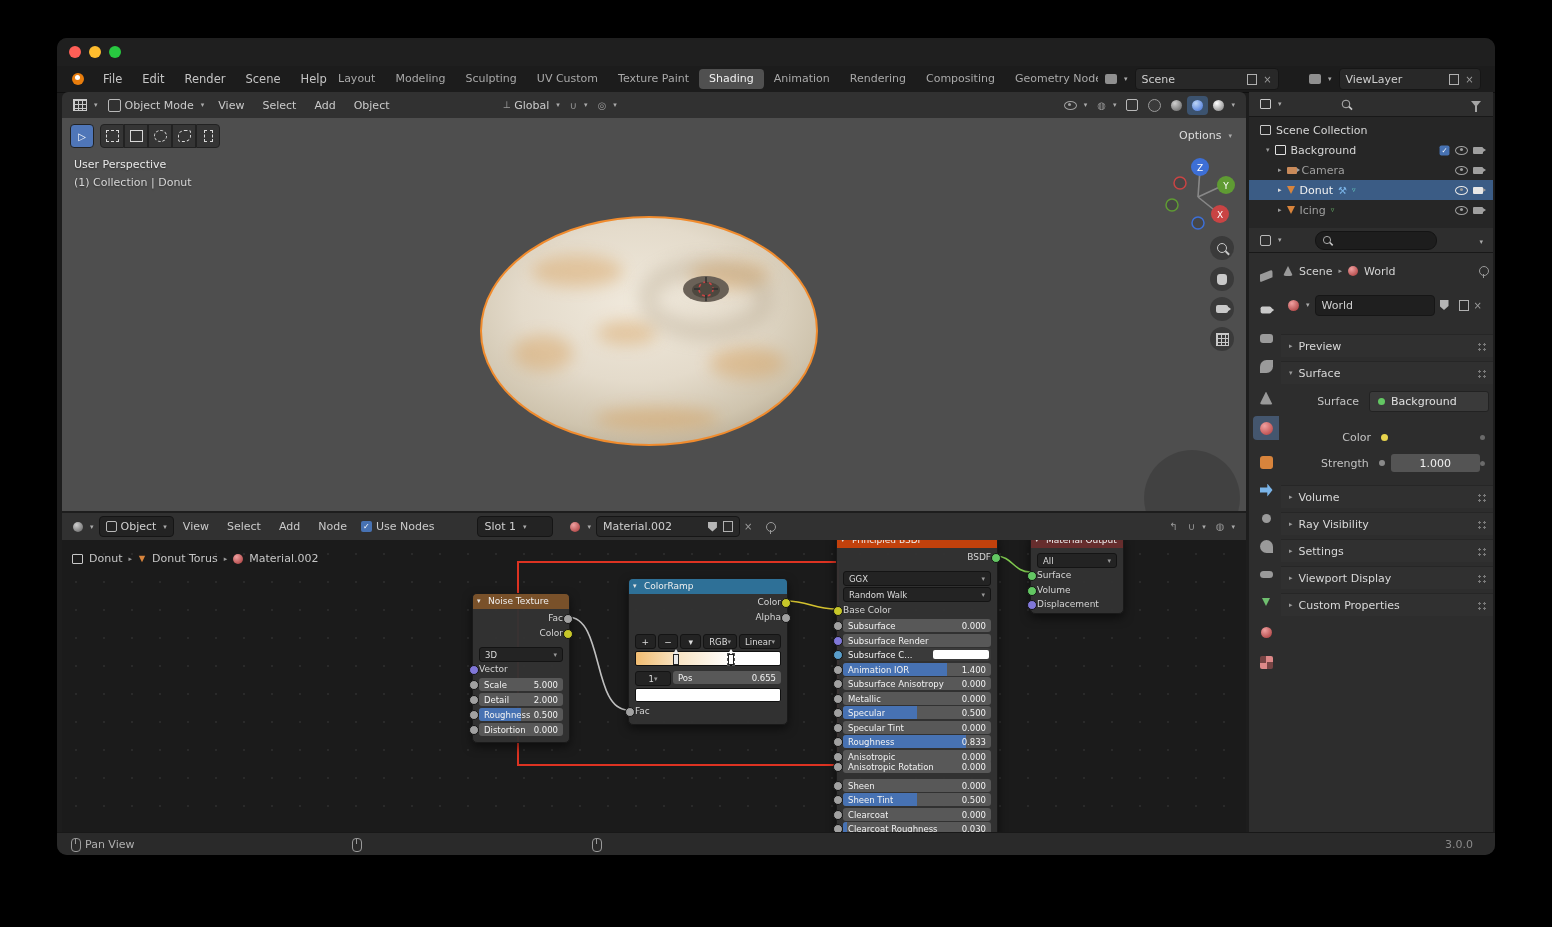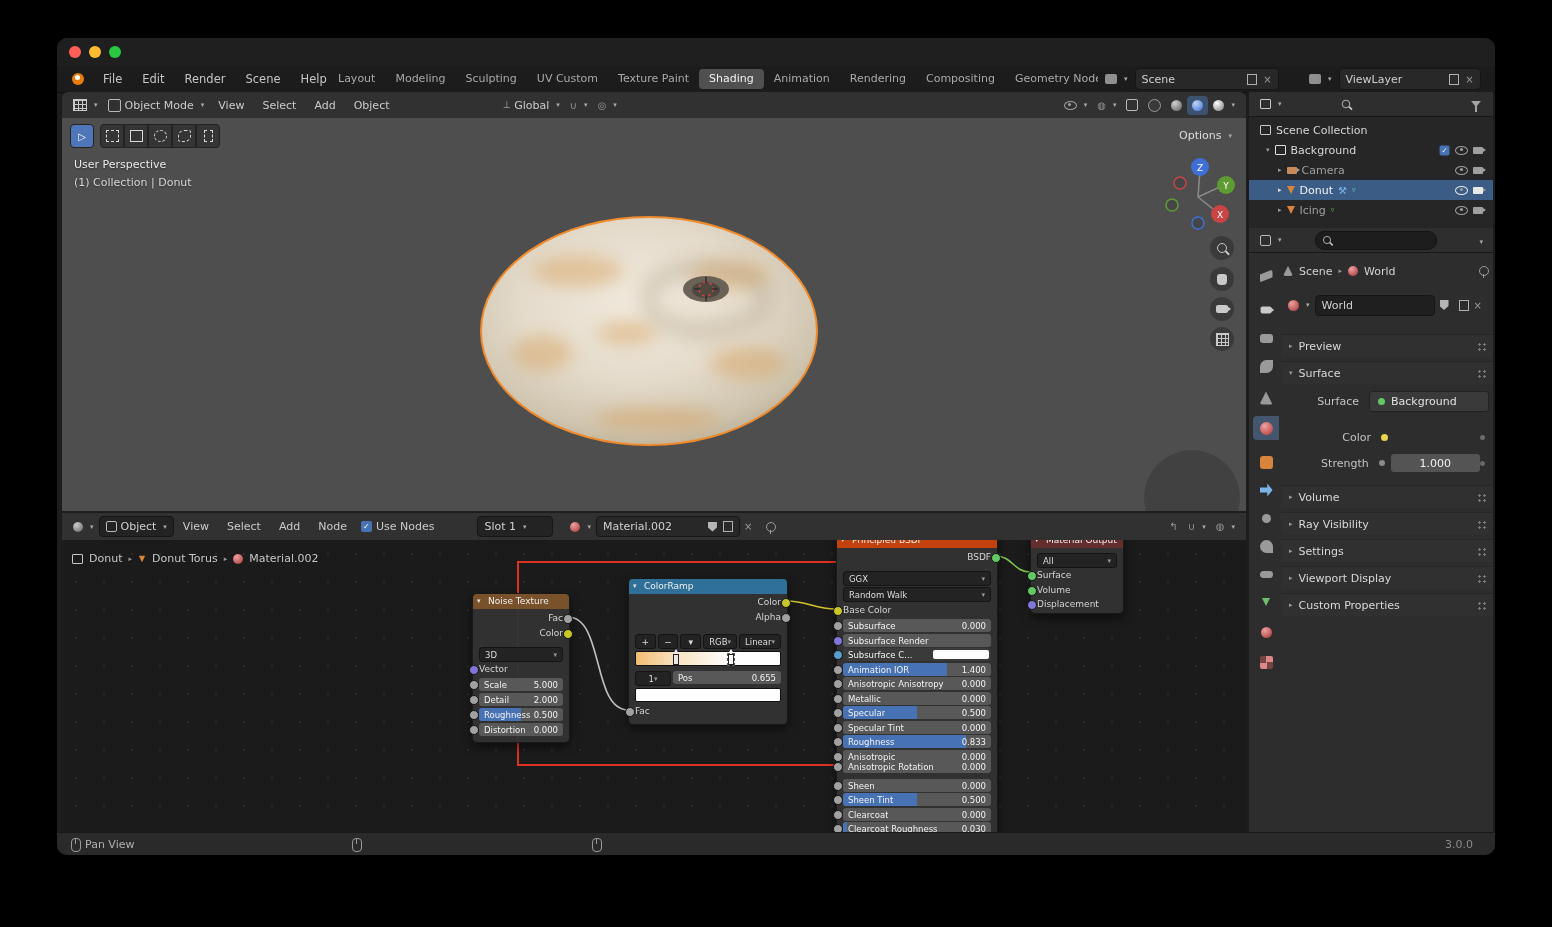--- a/index.html
+++ b/index.html
@@ -523,21 +523,21 @@
           <div class="slider">
             <i class="fill" style="width: 70%;"></i>
             <span>Animation IOR</span>
             <span>1.400</span>
           </div>
         </div>
       <div class="nrow" style="top:144px">
           <span class="sock in s-gray"></span>
           <div class="slider">
             <i class="fill" style="width: 0%;"></i>
-            <span>Anisotropic Anisotropy</span>
+            <span>Subsurface Anisotropy</span>
             <span>0.000</span>
           </div>
         </div>
       <div class="nrow" style="top:159px">
           <span class="sock in s-gray"></span>
           <div class="slider">
             <i class="fill" style="width: 0%;"></i>
             <span>Metallic</span>
             <span>0.000</span>
           </div>

